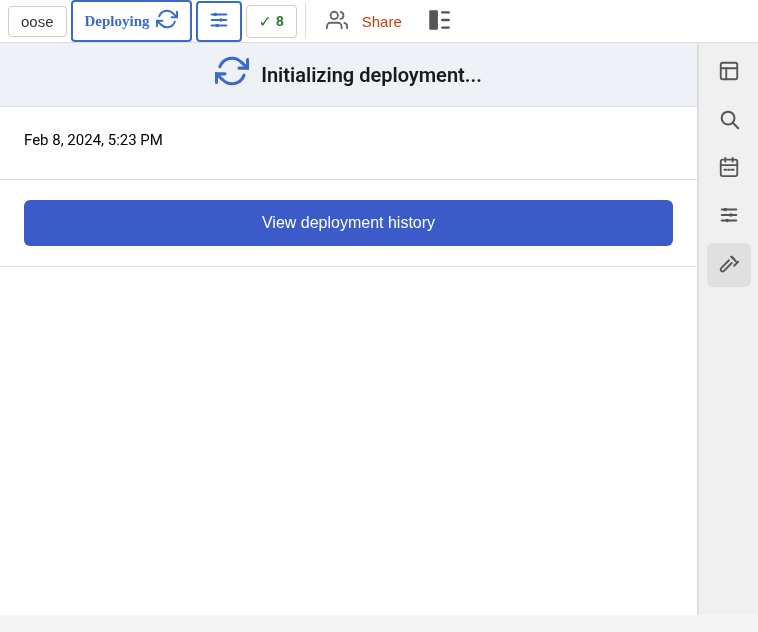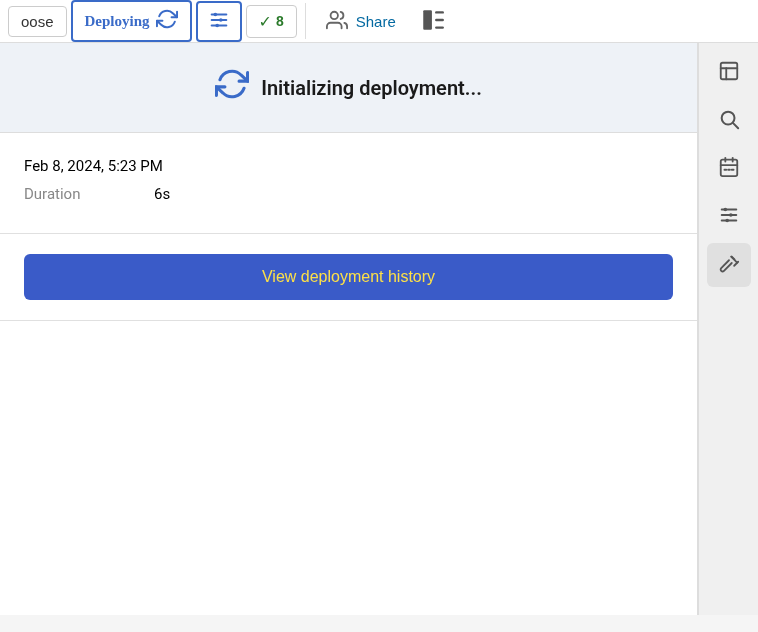--- a/index.html
+++ b/index.html
@@ -60,23 +60,23 @@
       border: 1px solid #ccc;
       background: #fff;
       color: #2a7a2a;
       font-weight: 500;
       gap: 4px;
     }
 
     .btn-share {
       border: none;
       background: transparent;
-      color: #0369a1;
+      color: #c2410c;
       font-size: 15px;
-      gap: 8px;
+      gap: 14px;
       padding: 6px 12px;
     }
 
     .btn-menu {
       border: none;
       background: transparent;
       color: #555;
       padding: 6px 8px;
     }
 
@@ -101,21 +101,21 @@
       flex-direction: column;
       border-right: 1px solid #ddd;
     }
 
     
     .init-header {
       display: flex;
       align-items: center;
       justify-content: center;
       gap: 12px;
-      padding: 24px 20px;
+      padding: 11px 20px;
       background: #eef2f7;
       border-bottom: 1px solid #ddd;
     }
 
     .init-icon {
       color: #3a6bc8;
       font-size: 28px;
       animation: spin 2s linear infinite;
     }
 
@@ -157,21 +157,21 @@
     
     .buttons-section {
       padding: 20px 24px;
       border-bottom: 1px solid #e0e0e0;
     }
 
     .btn-view-history {
       width: 100%;
       padding: 14px;
       background: #3a5bc8;
-      color: #fde047;
+      color: #ffffff;
       border: none;
       border-radius: 6px;
       font-size: 16px;
       font-weight: 500;
       cursor: pointer;
       text-align: center;
     }
 
     .cancel-section {
       padding: 20px 24px;
@@ -311,24 +311,20 @@
           <path d="M3.51 9a9 9 0 0 1 14.85-3.36L23 10M1 14l4.64 4.36A9 9 0 0 0 20.49 15"></path>
         </svg>
       </span>
       <span class="init-title">Initializing deployment...</span>
     </div>
 
     <div class="info-section">
       <div class="info-row">
         <span class="info-value">Feb 8, 2024, 5:23 PM</span>
       </div>
-      <div class="info-row">
-        <span class="info-label">Duration</span>
-        <span class="info-value">6s</span>
-      </div>
     </div>
 
     <div class="buttons-section">
       <button class="btn-view-history">
         <span>View deployment history</span>
       </button>
     </div>
 
 
   </div>

